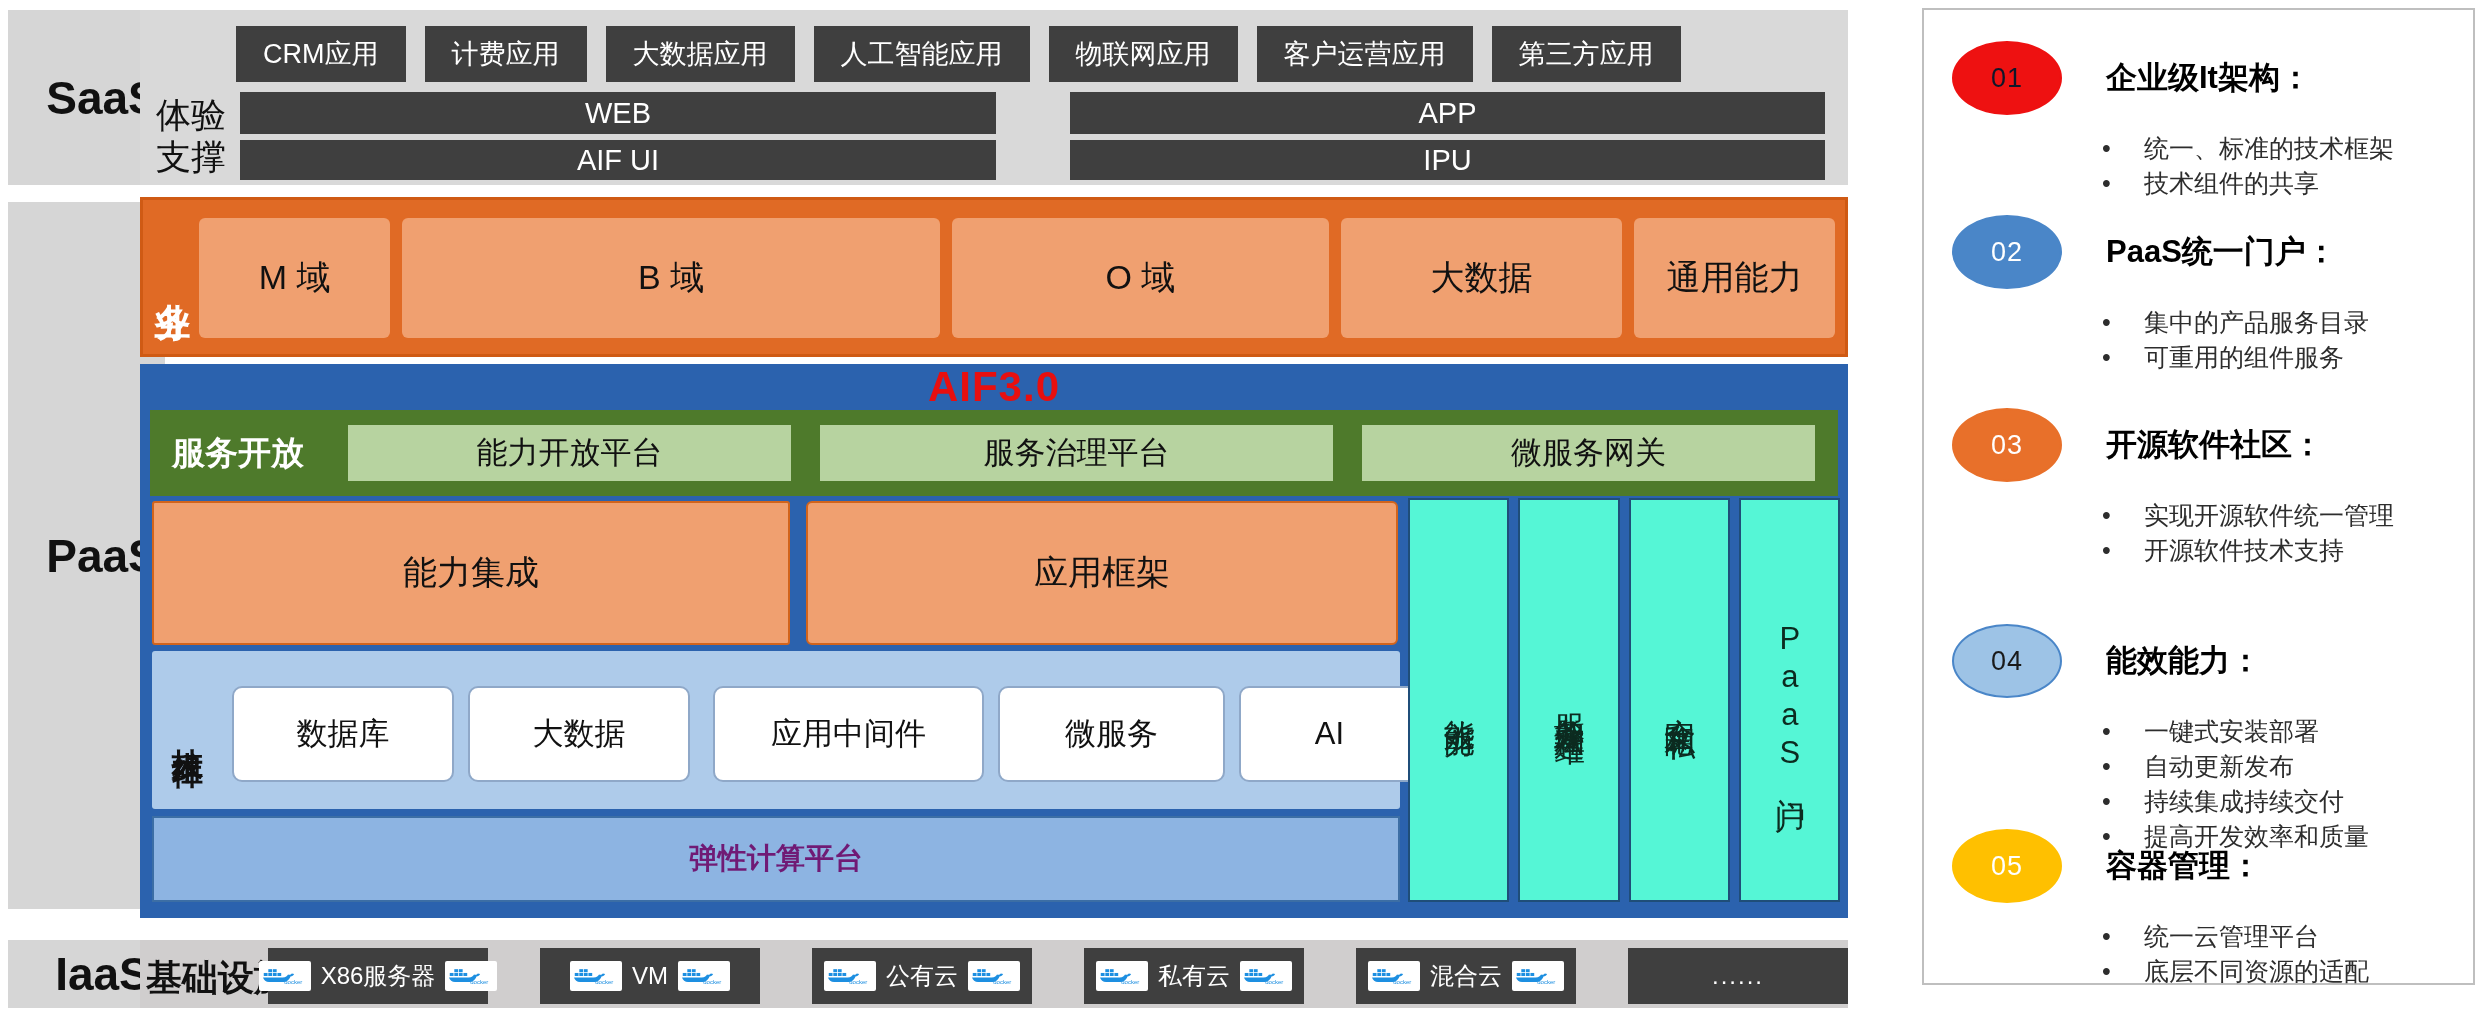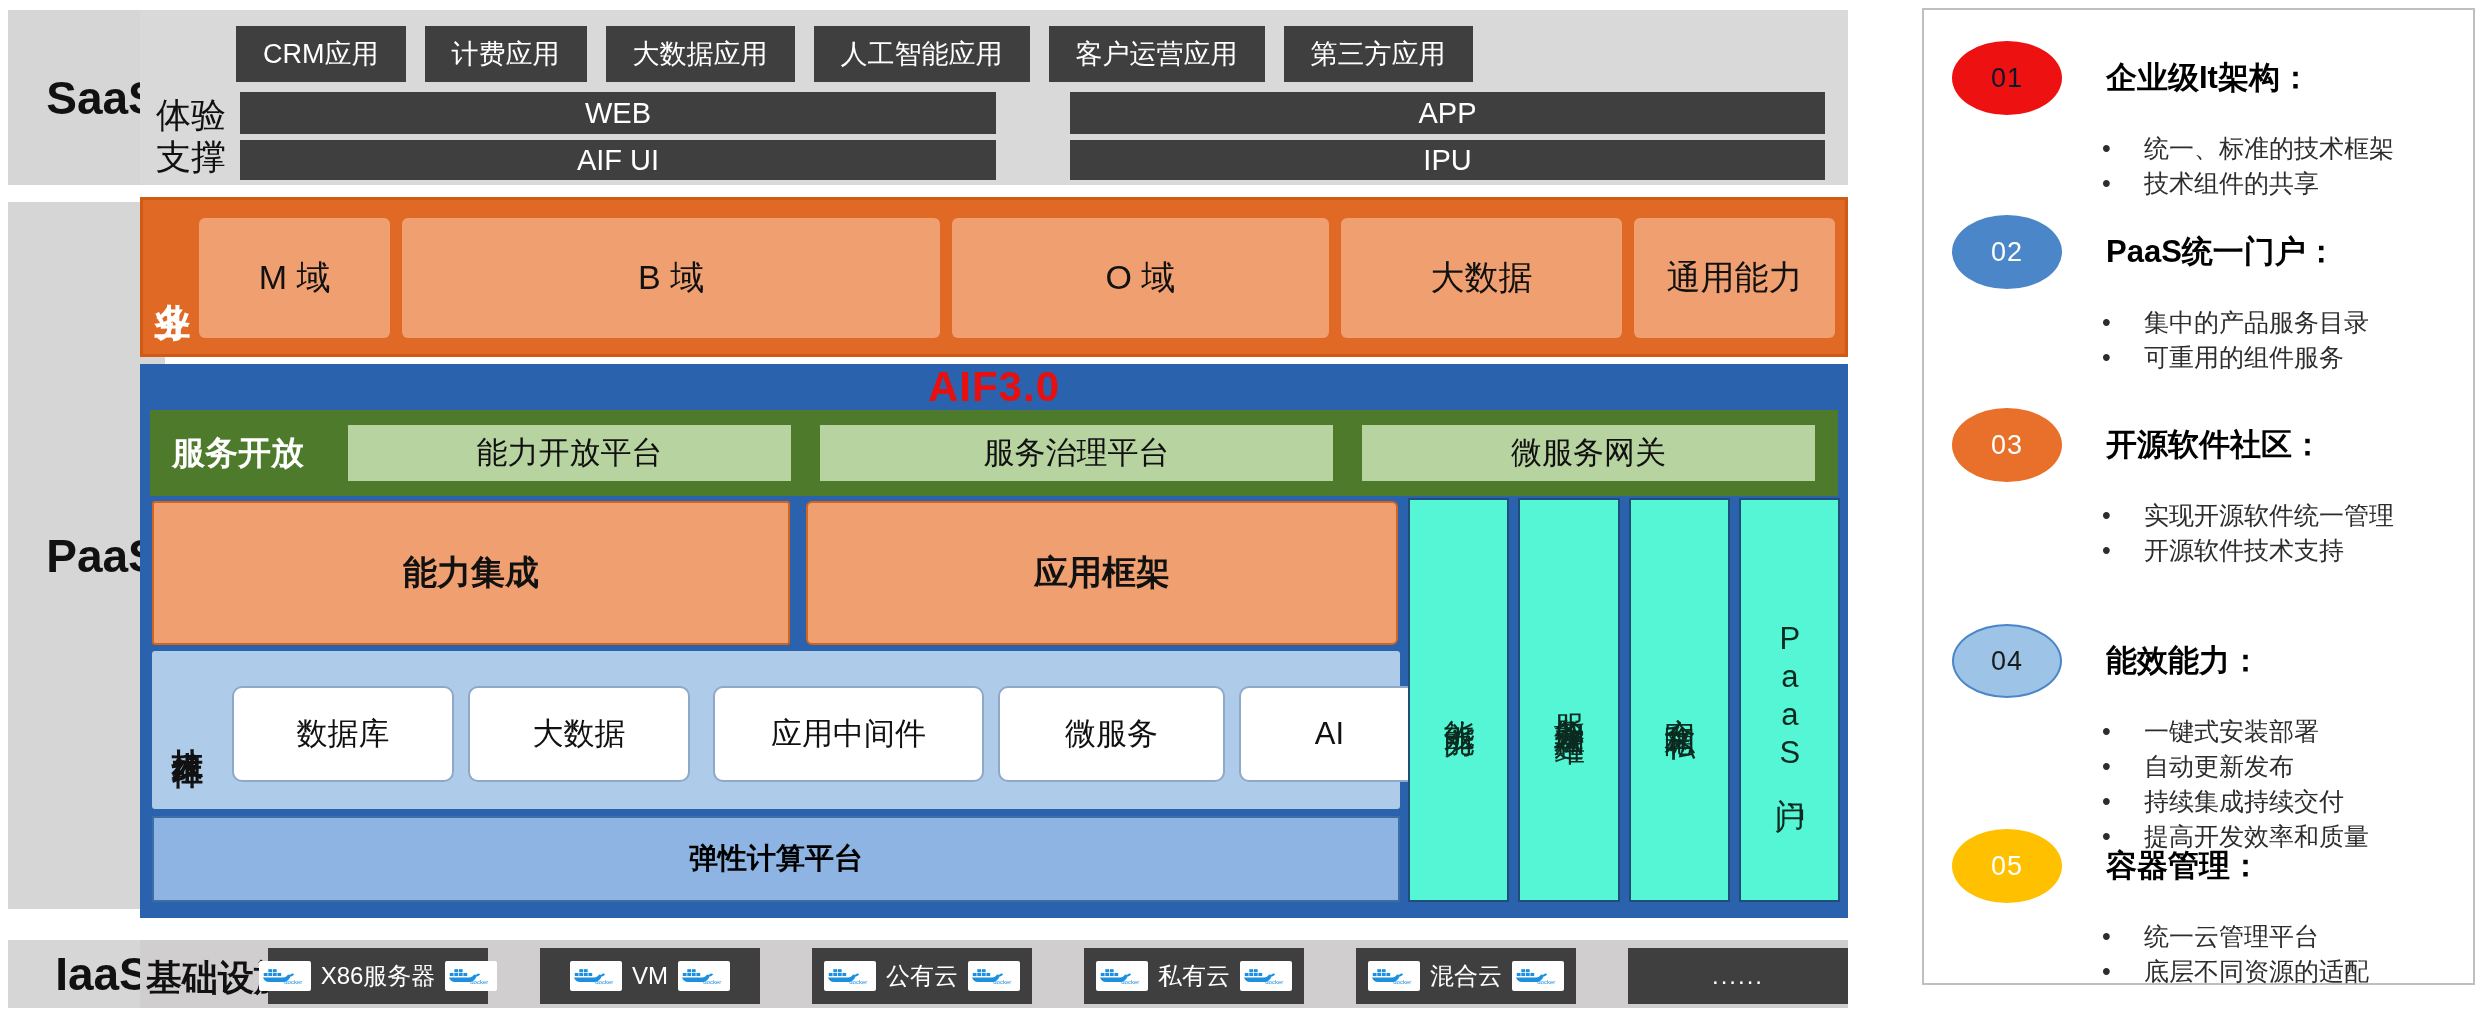--- a/index.html
+++ b/index.html
@@ -21,26 +21,26 @@
   .vlabel{writing-mode:vertical-rl;text-orientation:upright;letter-spacing:3px;}
   .business-label{color:#fff;font-weight:bold;font-size:36px;}
   .domain-row{position:absolute;left:56px;top:18px;right:10px;bottom:16px;display:flex;gap:12px;}
   .domain-box{background:#f0a070;border-radius:6px;color:#111;font-size:34px;display:flex;align-items:center;justify-content:center;white-space:nowrap;}
   
   .paas-panel{background:#2b62ae;}
   .paas-title{color:#e80f0f;font-weight:bold;font-size:42px;letter-spacing:1px;}
   .svc-band{background:#4e7a2b;}
   .svc-label{color:#fff;font-weight:bold;font-size:33px;}
   .svc-box{background:#b7d3a0;color:#111;font-size:31px;}
-  .mid-box{background:#f0a070;border:2px solid #d2641c;box-sizing:border-box;color:#111;font-size:34px;border-radius:3px;font-weight:bold;}
+  .mid-box{background:#f0a070;border:2px solid #d2641c;box-sizing:border-box;color:#111;font-size:34px;border-radius:3px;}
   .tech-panel{background:#aecbea;border-radius:3px;}
   .tech-label{color:#111;font-weight:bold;font-size:31px;}
   .tech-box{background:#ffffff;border:2px solid #8fa8c8;border-radius:10px;color:#111;font-size:31px;}
   .tech-row{position:absolute;left:80px;top:35px;display:flex;gap:14px;height:96px;}
-  .elastic-bar{background:#8db4e2;border:2px solid #3c6ea5;box-sizing:border-box;color:#000000;font-weight:bold;font-size:29px;}
+  .elastic-bar{background:#8db4e2;border:2px solid #3c6ea5;box-sizing:border-box;color:#701a75;font-weight:bold;font-size:29px;}
   .pillar-wrap{display:flex;gap:9px;}
   .pillar{flex:1;background:#55f6d6;border:2px solid #1f4e79;box-sizing:border-box;color:#0c2b20;font-size:31px;display:flex;align-items:center;justify-content:center;}
   
   .iaas-panel{background:#d0cece;}
   .iaas-label{color:#111;font-weight:600;font-size:36px;white-space:nowrap;}
   .iaas-row{position:absolute;left:128px;top:8px;width:1580px;height:56px;display:flex;justify-content:space-between;}
   .iaas-box{background:#3f3f3f;color:#fff;font-size:24px;width:220px;display:flex;align-items:center;justify-content:center;gap:10px;box-sizing:border-box;padding:0 8px;white-space:nowrap;}
   .docker-chip{background:#ffffff;border-radius:2px;width:52px;height:30px;display:flex;align-items:center;justify-content:center;flex:none;}
   .docker-chip svg{display:block;}
   .dots{letter-spacing:2px;}
@@ -62,20 +62,21 @@
   <div class="abs rail-box flexc" style="left:8px;top:10px;width:125px;height:175px;">SaaS</div>
   <div class="abs rail-box flexc" style="left:8px;top:202px;width:125px;height:707px;">PaaS</div>
   <div class="abs rail-box flexc" style="left:8px;top:940px;width:125px;height:68px;">IaaS</div>
 
   <div class="abs saas-panel" style="left:140px;top:10px;width:1708px;height:175px;">
     <div class="apps-row abs" style="left:96px;top:16px;" id="saas-apps">
         <div class="app-btn">CRM应用</div>
         <div class="app-btn">计费应用</div>
         <div class="app-btn">大数据应用</div>
         <div class="app-btn">人工智能应用</div>
+        <div class="app-btn">物联网应用</div>
         <div class="app-btn">客户运营应用</div>
         <div class="app-btn">第三方应用</div>
       </div>
     <div class="abs support-label" style="left:8px;top:84px;">
       <div>体验</div>
       <div>支撑</div>
     </div>
     <div class="abs bar flexc" style="left:100px;top:82px;width:756px;height:42px;">WEB</div>
     <div class="abs bar flexc" style="left:100px;top:130px;width:756px;height:40px;">AIF UI</div>
     <div class="abs bar flexc" style="left:930px;top:82px;width:755px;height:42px;">APP</div>

